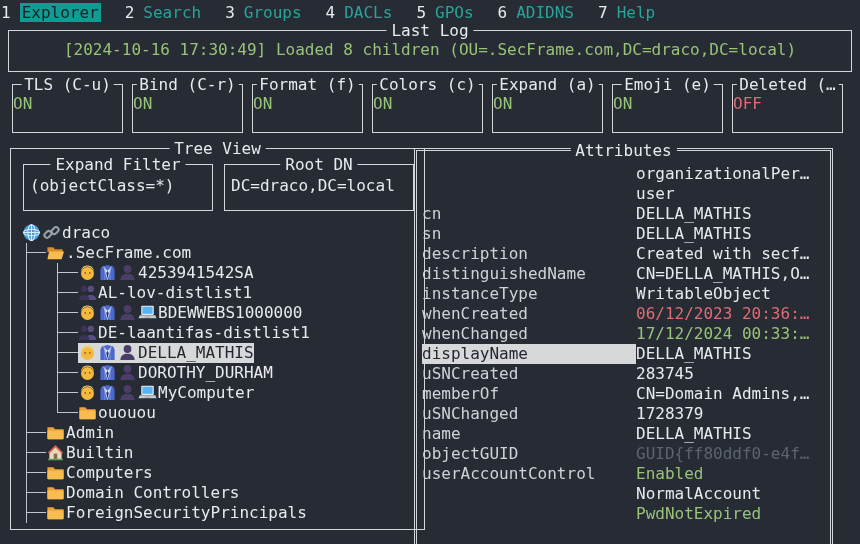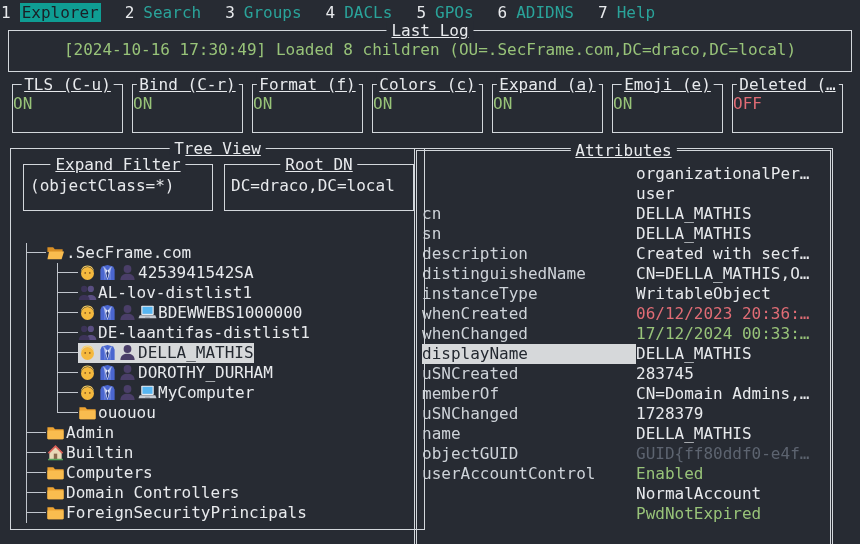--- a/index.html
+++ b/index.html
@@ -18,21 +18,21 @@
   .menubar{position:absolute;left:1px;top:3px;height:22px;white-space:nowrap;}
   .menu-item{display:inline-block;margin-right:24px;cursor:default;}
   .menu-item .num{color:var(--text);margin-right:9px;}
   .menu-item .lbl{color:var(--teal);}
   .menu-item.sel .lbl{background:var(--selbg);color:var(--seltx);padding:0 2px;}
 
   .box{position:absolute;border:1px solid var(--border);}
   .box.dbl{border:3px double var(--border);}
   .boxtitle{
     position:absolute;top:-10px;left:50%;transform:translateX(-50%);
-    background:var(--bg);padding:0 5px;white-space:nowrap;color:var(--text);text-decoration:underline;
+    background:var(--bg);padding:0 5px;white-space:nowrap;color:var(--text);
   }
   .lastlog{left:8px;top:30px;width:844px;height:42px;}
   .lastlog .logtext{width:100%;height:100%;line-height:38px;text-align:center;color:var(--green);white-space:nowrap;}
 
   .togglebox{position:absolute;top:84px;height:49px;width:111px;border:1px solid var(--border);}
   .togglebox .boxtitle{max-width:109px;overflow:hidden;padding:0 3px;}
   .togglebox .state{display:block;margin-top:9px;}
   .state.on{color:var(--green);}
   .state.off{color:var(--red);}
 
@@ -106,20 +106,35 @@
     <span class="boxtitle">Expand Filter</span>
     <div class="val">(objectClass=*)</div>
   </div>
   <div class="subbox rootdnbox">
     <span class="boxtitle">Root DN</span>
     <div class="val">DC=draco,DC=local</div>
   </div>
   <div class="treelist" id="treelist">
       <div class="trunk" style="left: 15px; top: 20px; height: 280px;"></div>
       <div class="trunk" style="left: 46px; top: 40px; height: 150px;"></div>
+      <div class="treerow" style="top: 0px;">
+        <span class="content" style="left:11px"><span class="icon"><svg width="19" height="19" viewBox="0 0 20 20">
+              <circle cx="10" cy="10" r="8.5" fill="#4a9ad4"></circle>
+              <g stroke="#d6ecff" stroke-width="1.1" fill="none">
+                <ellipse cx="10" cy="10" rx="8.5" ry="3.4"></ellipse>
+                <ellipse cx="10" cy="10" rx="3.8" ry="8.5"></ellipse>
+                <path d="M1.5 10h17M10 1.5v17"></path>
+              </g>
+            </svg></span><span class="icon"><svg width="19" height="19" viewBox="0 0 20 20">
+              <g fill="none" stroke="#97a0ab" stroke-width="2.2">
+                <rect x="2.2" y="9.3" width="8" height="5.4" rx="2.7" transform="rotate(-45 6.2 12)"></rect>
+                <rect x="9.8" y="5.3" width="8" height="5.4" rx="2.7" transform="rotate(-45 13.8 8)"></rect>
+              </g>
+            </svg></span><span>draco</span></span>
+      </div>
       <div class="treerow" style="top: 20px;">
         <i class="stub" style="left:15px;width:20px"></i>
         <span class="content" style="left:35px"><span class="icon"><svg width="19" height="19" viewBox="0 0 20 20">
               <path d="M1.5 4.5h6l1.8 2h8.2v3H1.5z" fill="#d98f25"></path>
               <path d="M3.2 9h15.8l-2.6 8H1.5z" fill="#f9bc4f"></path>
             </svg></span><span>.SecFrame.com</span></span>
       </div>
       <div class="treerow" style="top: 40px;">
         <i class="stub" style="left:46px;width:21px"></i>
         <span class="content" style="left:67px"><span class="icon"><svg width="19" height="19" viewBox="0 0 20 20">

